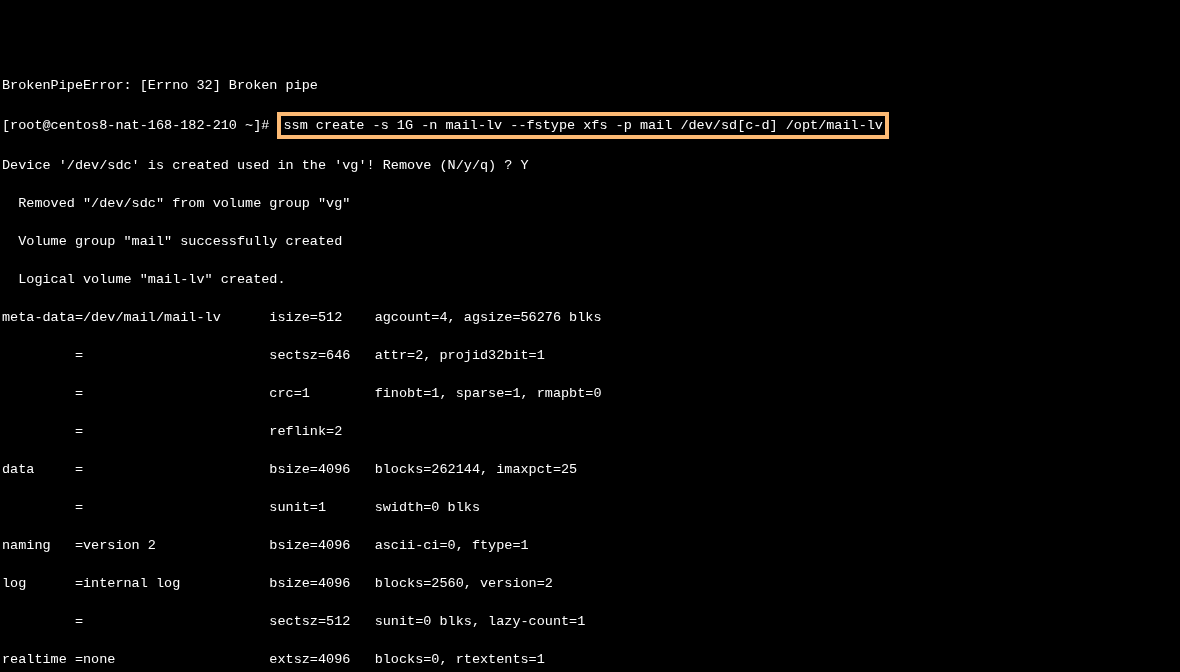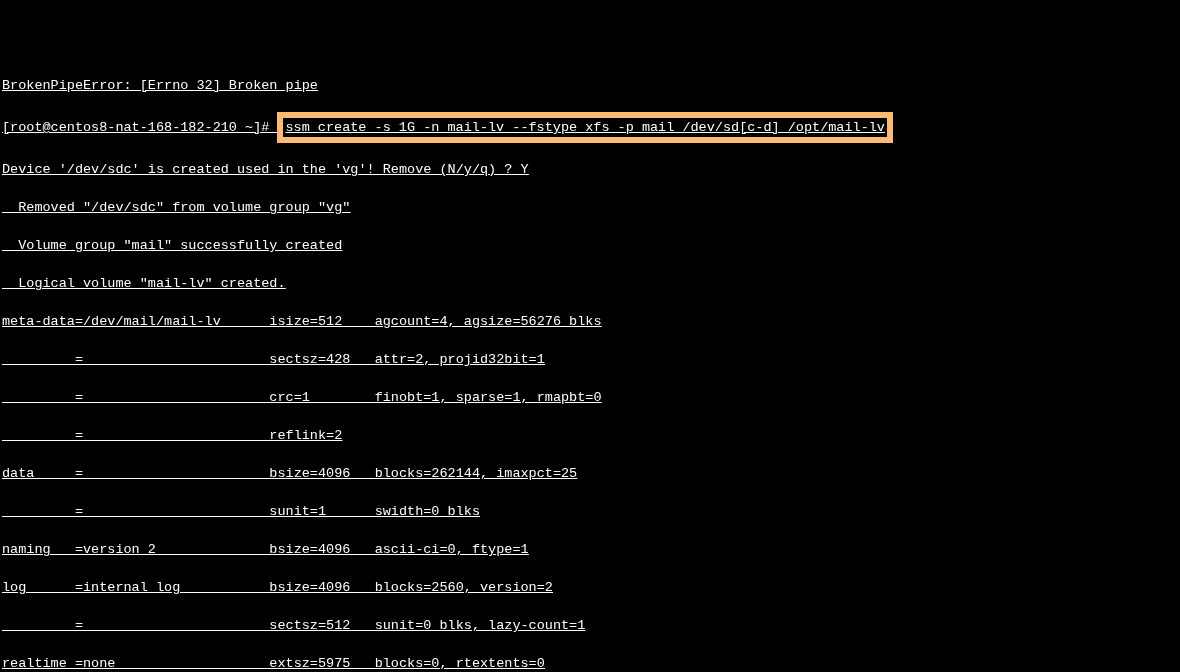--- a/index.html
+++ b/index.html
@@ -1,56 +1,56 @@
 <!DOCTYPE html>
 <html><head>
 <meta charset="utf-8">
 <style>
-  * { margin: 0; padding: 0; box-sizing: border-box; text-decoration: underline; }
+  * { margin: 0; padding: 0; box-sizing: border-box; }
   body {
     background: #000;
     color: #fff;
     font-family: "Consolas", "Courier New", monospace;
     font-size: 13.5px;
     line-height: 19px;
     white-space: pre;
     padding: 0 2px;
     width: 1180px;
     height: 672px;
     overflow: hidden;
   }
   .line { display: block; }
   .hl-red {
     display: inline-block;
-    border: 6px solid #fdba74;
+    border: 4px solid #fdba74;
     margin: -2px 0;
     padding: 0 2px;
   }
 </style>
 </head>
 <body>
 
 
 
 <span class="line">BrokenPipeError: [Errno 32] Broken pipe</span>
 <span class="line"><span>[root@centos8-nat-168-182-210 ~]# </span><span class="hl-red">ssm create -s 1G -n mail-lv --fstype xfs -p mail /dev/sd[c-d] /opt/mail-lv</span></span>
 <span class="line">Device '/dev/sdc' is created used in the 'vg'! Remove (N/y/q) ? Y</span>
 <span class="line">  Removed "/dev/sdc" from volume group "vg"</span>
 <span class="line">  Volume group "mail" successfully created</span>
 <span class="line">  Logical volume "mail-lv" created.</span>
 <span class="line">meta-data=/dev/mail/mail-lv      isize=512    agcount=4, agsize=56276 blks</span>
-<span class="line">         =                       sectsz=428   attr=2, projid32bit=1</span>
+<span class="line">         =                       sectsz=646   attr=2, projid32bit=1</span>
 <span class="line">         =                       crc=1        finobt=1, sparse=1, rmapbt=0</span>
 <span class="line">         =                       reflink=2</span>
 <span class="line">data     =                       bsize=4096   blocks=262144, imaxpct=25</span>
 <span class="line">         =                       sunit=1      swidth=0 blks</span>
 <span class="line">naming   =version 2              bsize=4096   ascii-ci=0, ftype=1</span>
 <span class="line">log      =internal log           bsize=4096   blocks=2560, version=2</span>
 <span class="line">         =                       sectsz=512   sunit=0 blks, lazy-count=1</span>
-<span class="line">realtime =none                   extsz=5975   blocks=0, rtextents=0</span>
+<span class="line">realtime =none                   extsz=4096   blocks=0, rtextents=1</span>
 
 
 
 
 
 
 
 
 
 

